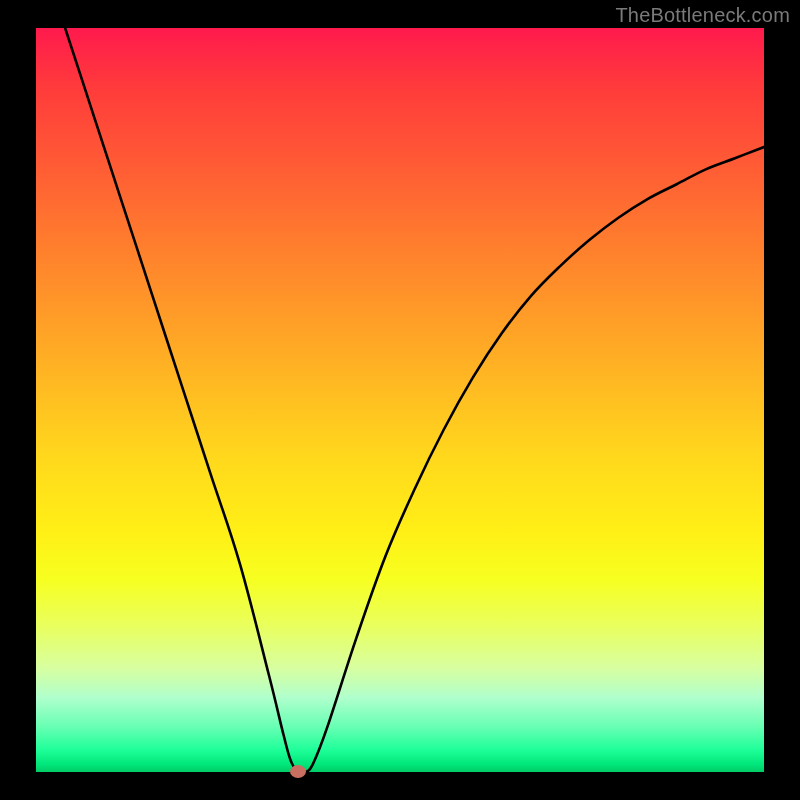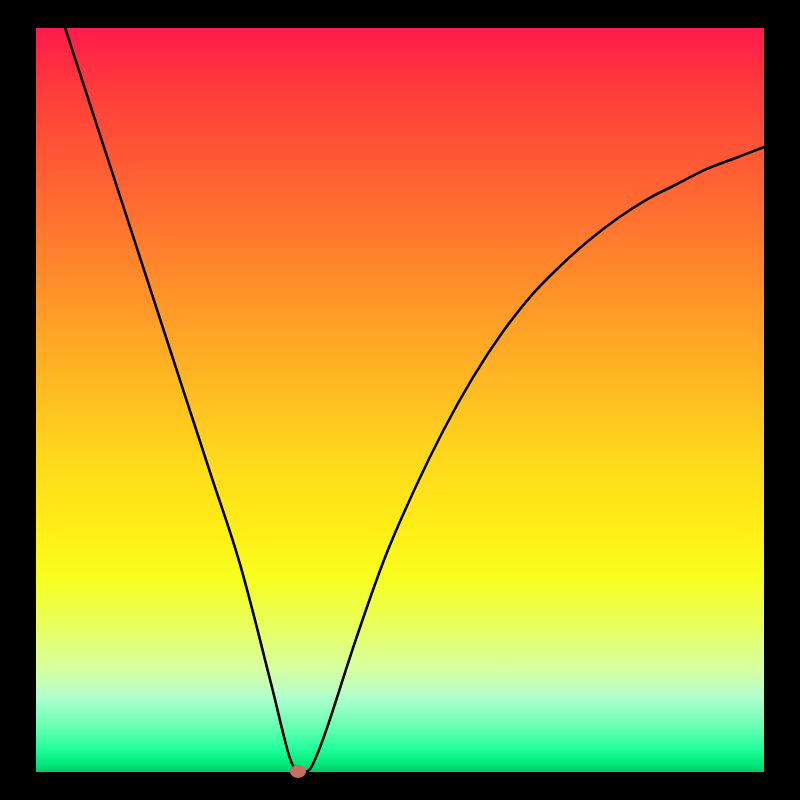--- a/index.html
+++ b/index.html
@@ -69,20 +69,21 @@
     height: 13px;
     background: #c96f62;
     border-radius: 50%;
   }
 </style>
 </head>
 <body>
 
 <div class="frame">
 
+  <div class="watermark">TheBottleneck.com</div>
 
   <div class="plot-area">
 
     <svg class="curve" viewBox="0 0 728 744" preserveAspectRatio="none">
       <path id="curve-path" d="M 29.12 0.00 C 34.36 16.07, 47.76 57.14, 58.24 89.28 C 68.72 121.42, 76.88 146.42, 87.36 178.56 C 97.84 210.70, 106.00 235.70, 116.48 267.84 C 126.96 299.98, 135.12 324.98, 145.60 357.12 C 156.08 389.26, 164.24 414.26, 174.72 446.40 C 185.20 478.54, 193.36 499.52, 203.84 535.68 C 214.32 571.84, 225.10 616.48, 232.96 647.28 C 240.82 678.08, 243.59 691.40, 247.52 706.80 C 251.45 722.20, 252.18 726.14, 254.80 732.84 C 257.42 739.54, 259.46 741.99, 262.08 744.00 C 264.70 746.01, 266.74 745.34, 269.36 744.00 C 271.98 742.66, 272.71 744.60, 276.64 736.56 C 280.57 728.52, 283.34 722.13, 291.20 699.36 C 299.06 676.59, 309.84 640.88, 320.32 610.08 C 330.80 579.28, 338.96 555.02, 349.44 528.24 C 359.92 501.46, 368.08 484.05, 378.56 461.28 C 389.04 438.51, 397.20 421.85, 407.68 401.76 C 418.16 381.67, 426.32 367.09, 436.80 349.68 C 447.28 332.27, 455.44 319.77, 465.92 305.04 C 476.40 290.31, 484.56 279.89, 495.04 267.84 C 505.52 255.79, 513.68 248.12, 524.16 238.08 C 534.64 228.04, 542.80 220.74, 553.28 212.04 C 563.76 203.34, 571.92 197.09, 582.40 189.72 C 592.88 182.35, 601.04 177.15, 611.52 171.12 C 622.00 165.09, 630.16 161.60, 640.64 156.24 C 651.12 150.88, 659.28 146.05, 669.76 141.36 C 680.24 136.67, 688.40 134.22, 698.88 130.20 C 709.36 126.18, 722.76 121.05, 728.00 119.04" stroke="#000000" stroke-width="2.6" fill="none" stroke-linecap="round" stroke-linejoin="round"></path>
     </svg>
 
     <div class="dot" id="marker-dot" style="left: 254.08px; top: 737px; background: rgb(201, 111, 98);"></div>
 
   </div>

